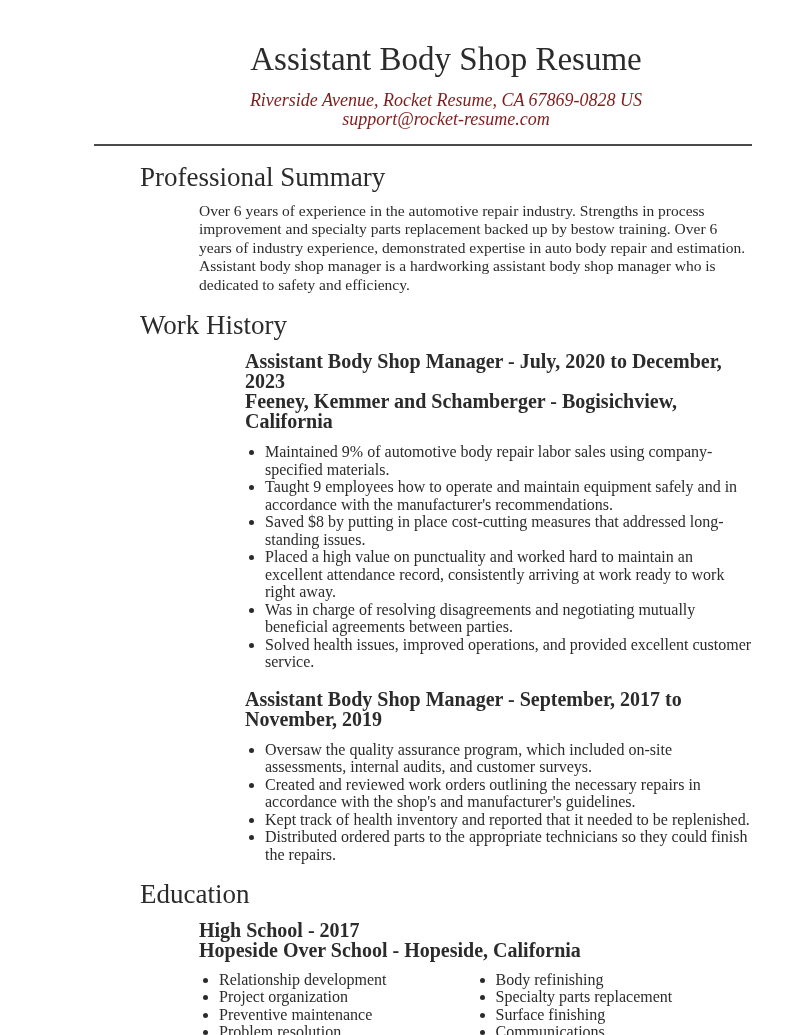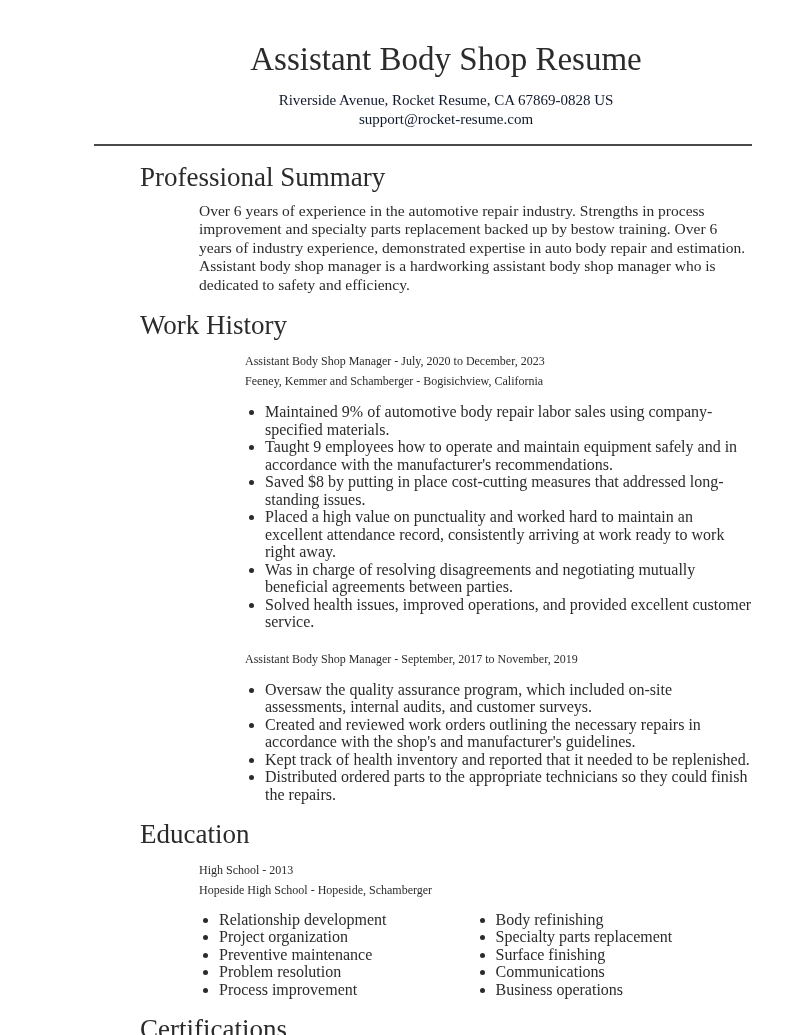--- a/index.html
+++ b/index.html
@@ -17,24 +17,25 @@
   
   .resume-header { text-align: center; }
   .resume-title {
     font-size: 33px;
     font-weight: 400;
     margin: 12px 0 14px 0;
     line-height: 1.05;
     color: #2b2b2b;
   }
   .contact-line {
-    font-size: 15px;
+    font-size: 18px;
     line-height: 19px;
     margin: 0;
-    color: #0f172a;
+    color: #7f1d1d;
+    font-style: italic;
   }
   .divider {
     border: none;
     border-top: 2px solid #4a4a4a;
     margin: 15px 0 0 0;
   }
 
   
   .section-heading {
     font-size: 27px;
@@ -47,23 +48,24 @@
 
   .summary-text {
     font-size: 15.5px;
     line-height: 18.4px;
     margin: 0;
   }
 
   .job { margin-top: 12px; }
   .job:first-child { margin-top: 12px; }
   .job-title-line, .job-company-line, .edu-line {
-    font-size: 12px;
+    font-size: 20px;
     line-height: 20px;
     margin: 0;
+    font-weight: bold;
   }
   ul.bullets {
     margin: 12px 0 0 0;
     padding-left: 20px;
     list-style: disc outside;
   }
   ul.bullets li {
     font-size: 16px;
     line-height: 17.5px;
     margin: 0;
@@ -120,22 +122,22 @@
           <li>Distributed ordered parts to the appropriate technicians so they could finish the repairs.</li>
         </ul>
       </div>
 
     </div>
   </section>
 
   <section>
     <h2 class="section-heading">Education</h2>
     <div class="section-body">
-      <p class="edu-line">High School - 2013</p>
-      <p class="edu-line">Hopeside High School - Hopeside, Schamberger</p>
+      <p class="edu-line">High School - 2017</p>
+      <p class="edu-line">Hopeside Over School - Hopeside, California</p>
     </div>
   </section>
 
   <section>
     <div class="section-body skills-columns">
       <ul class="bullets">
         <li>Relationship development</li>
         <li>Project organization</li>
         <li>Preventive maintenance</li>
         <li>Problem resolution</li>

